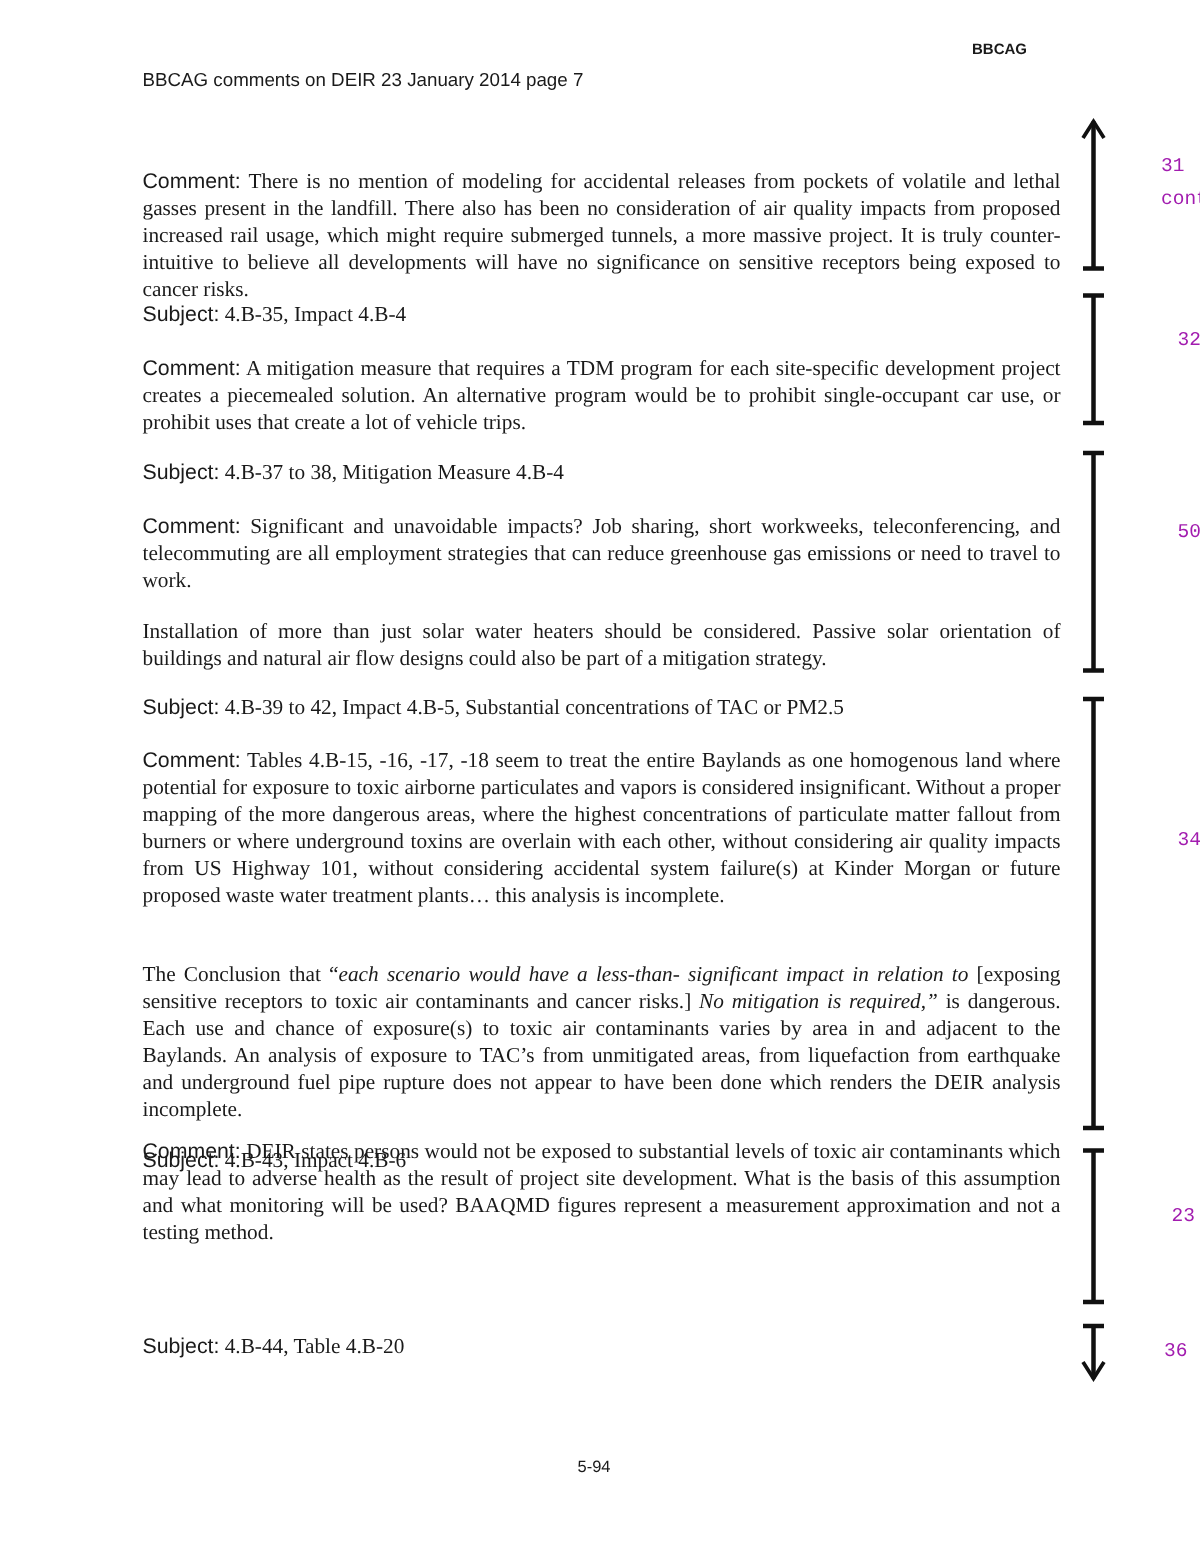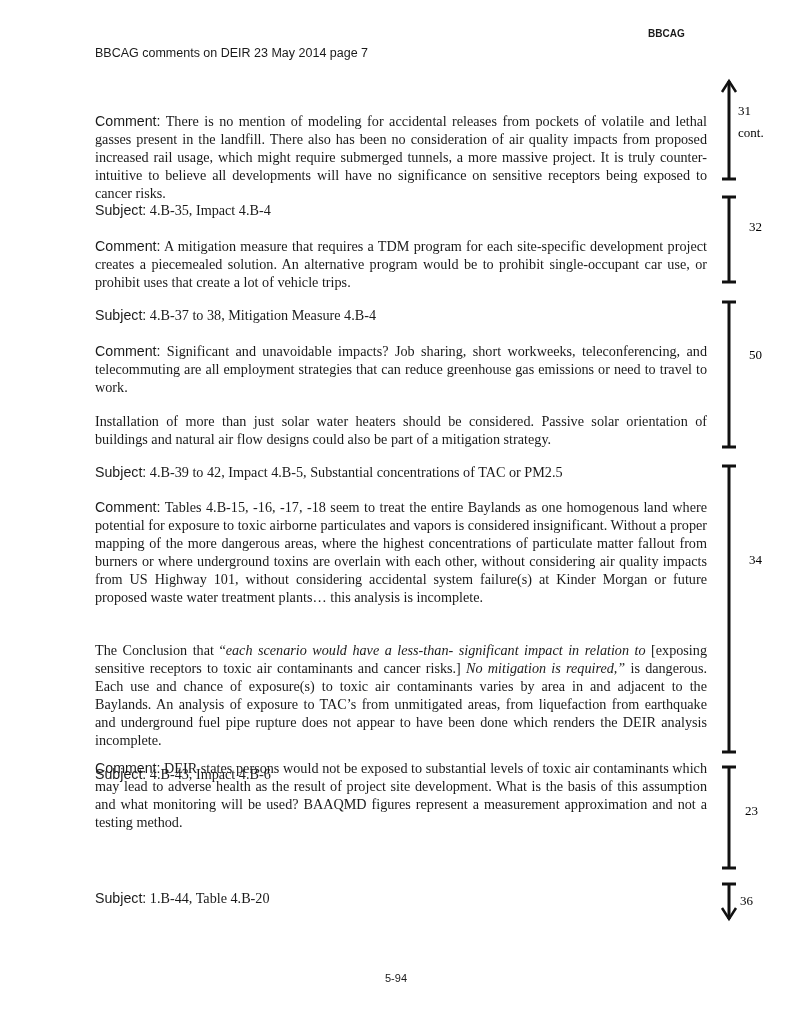--- a/index.html
+++ b/index.html
@@ -11,28 +11,28 @@
   .sans { font-family: "Liberation Sans", sans-serif; }
   .brand { left: 648px; top: 28px; font-size: 10px; font-weight: bold; }
   .running-head { left: 95px; top: 46px; font-size: 12.5px; }
   .para {
     left: 95px; width: 612px; font-size: 14.2px; line-height: 18px;
     font-family: "Liberation Serif", serif; text-align: justify;
   }
   .label { font-family: "Liberation Sans", sans-serif; font-size: 14.2px; text-align: right; }
   .subject { left: 95px; font-size: 14.2px; line-height: 18px; font-family: "Liberation Serif", serif; }
   .footer { left: 385px; top: 972px; font-size: 11px; }
-  .num { font-family: Liberation Serif, serif; font-size: 13px; color: #000000; line-height: 22px; }
+  .num { font-family: Liberation Mono, monospace; font-size: 13px; color: #a21caf; line-height: 22px; margin-left: 36px; }
   i { font-style: italic; }
 </style>
 </head>
 <body>
 
 <div class="abs sans brand">BBCAG</div>
-<div class="abs sans running-head">BBCAG comments on DEIR 23 May 2014 page 7</div>
+<div class="abs sans running-head">BBCAG comments on DEIR 23 January 2014 page 7</div>
 
 <div class="abs para" style="top:112px;">
   <span class="label">Comment:</span>
   <span>There is no mention of modeling for accidental releases from pockets of volatile and lethal gasses present in the landfill.  There also has been no consideration of air quality impacts from proposed increased rail usage, which might require submerged tunnels, a more massive project. It is truly counter-intuitive to believe all developments will have no significance on sensitive receptors being exposed to cancer risks.</span>
 </div>
 
 <div class="abs subject" style="top:201px;">
   <span class="label">Subject:</span>
   <span>4.B-35, Impact 4.B-4</span>
 </div>
@@ -67,21 +67,21 @@
   <span class="label">Subject:</span>
   <span>4.B-43, Impact 4.B-6</span>
 </div>
 <div class="abs para" style="top:759px;">
   <span class="label">Comment:</span>
   <span>DEIR states persons would not be exposed to substantial levels of toxic air contaminants which may lead to adverse health as the result of project site development. What is the basis of this assumption and what monitoring will be used? BAAQMD figures represent a measurement approximation and not a testing method.</span>
 </div>
 
 <div class="abs subject" style="top:889px;">
   <span class="label">Subject:</span>
-  <span>1.B-44, Table 4.B-20</span>
+  <span>4.B-44, Table 4.B-20</span>
 </div>
 
 <div class="abs" style="left:720px; top:78px; width:18px; height:104px;">
   <svg width="18" height="104">
     <line x1="9" y1="3" x2="9" y2="102" stroke="#111" stroke-width="3"></line>
     <polyline points="2,14 9,3 16,14" fill="none" stroke="#111" stroke-width="2.5"></polyline>
     <line x1="2" y1="101" x2="16" y2="101" stroke="#111" stroke-width="3"></line>
   </svg>
 </div>
 <div class="abs num" style="left:738px; top:100px;">31</div>

